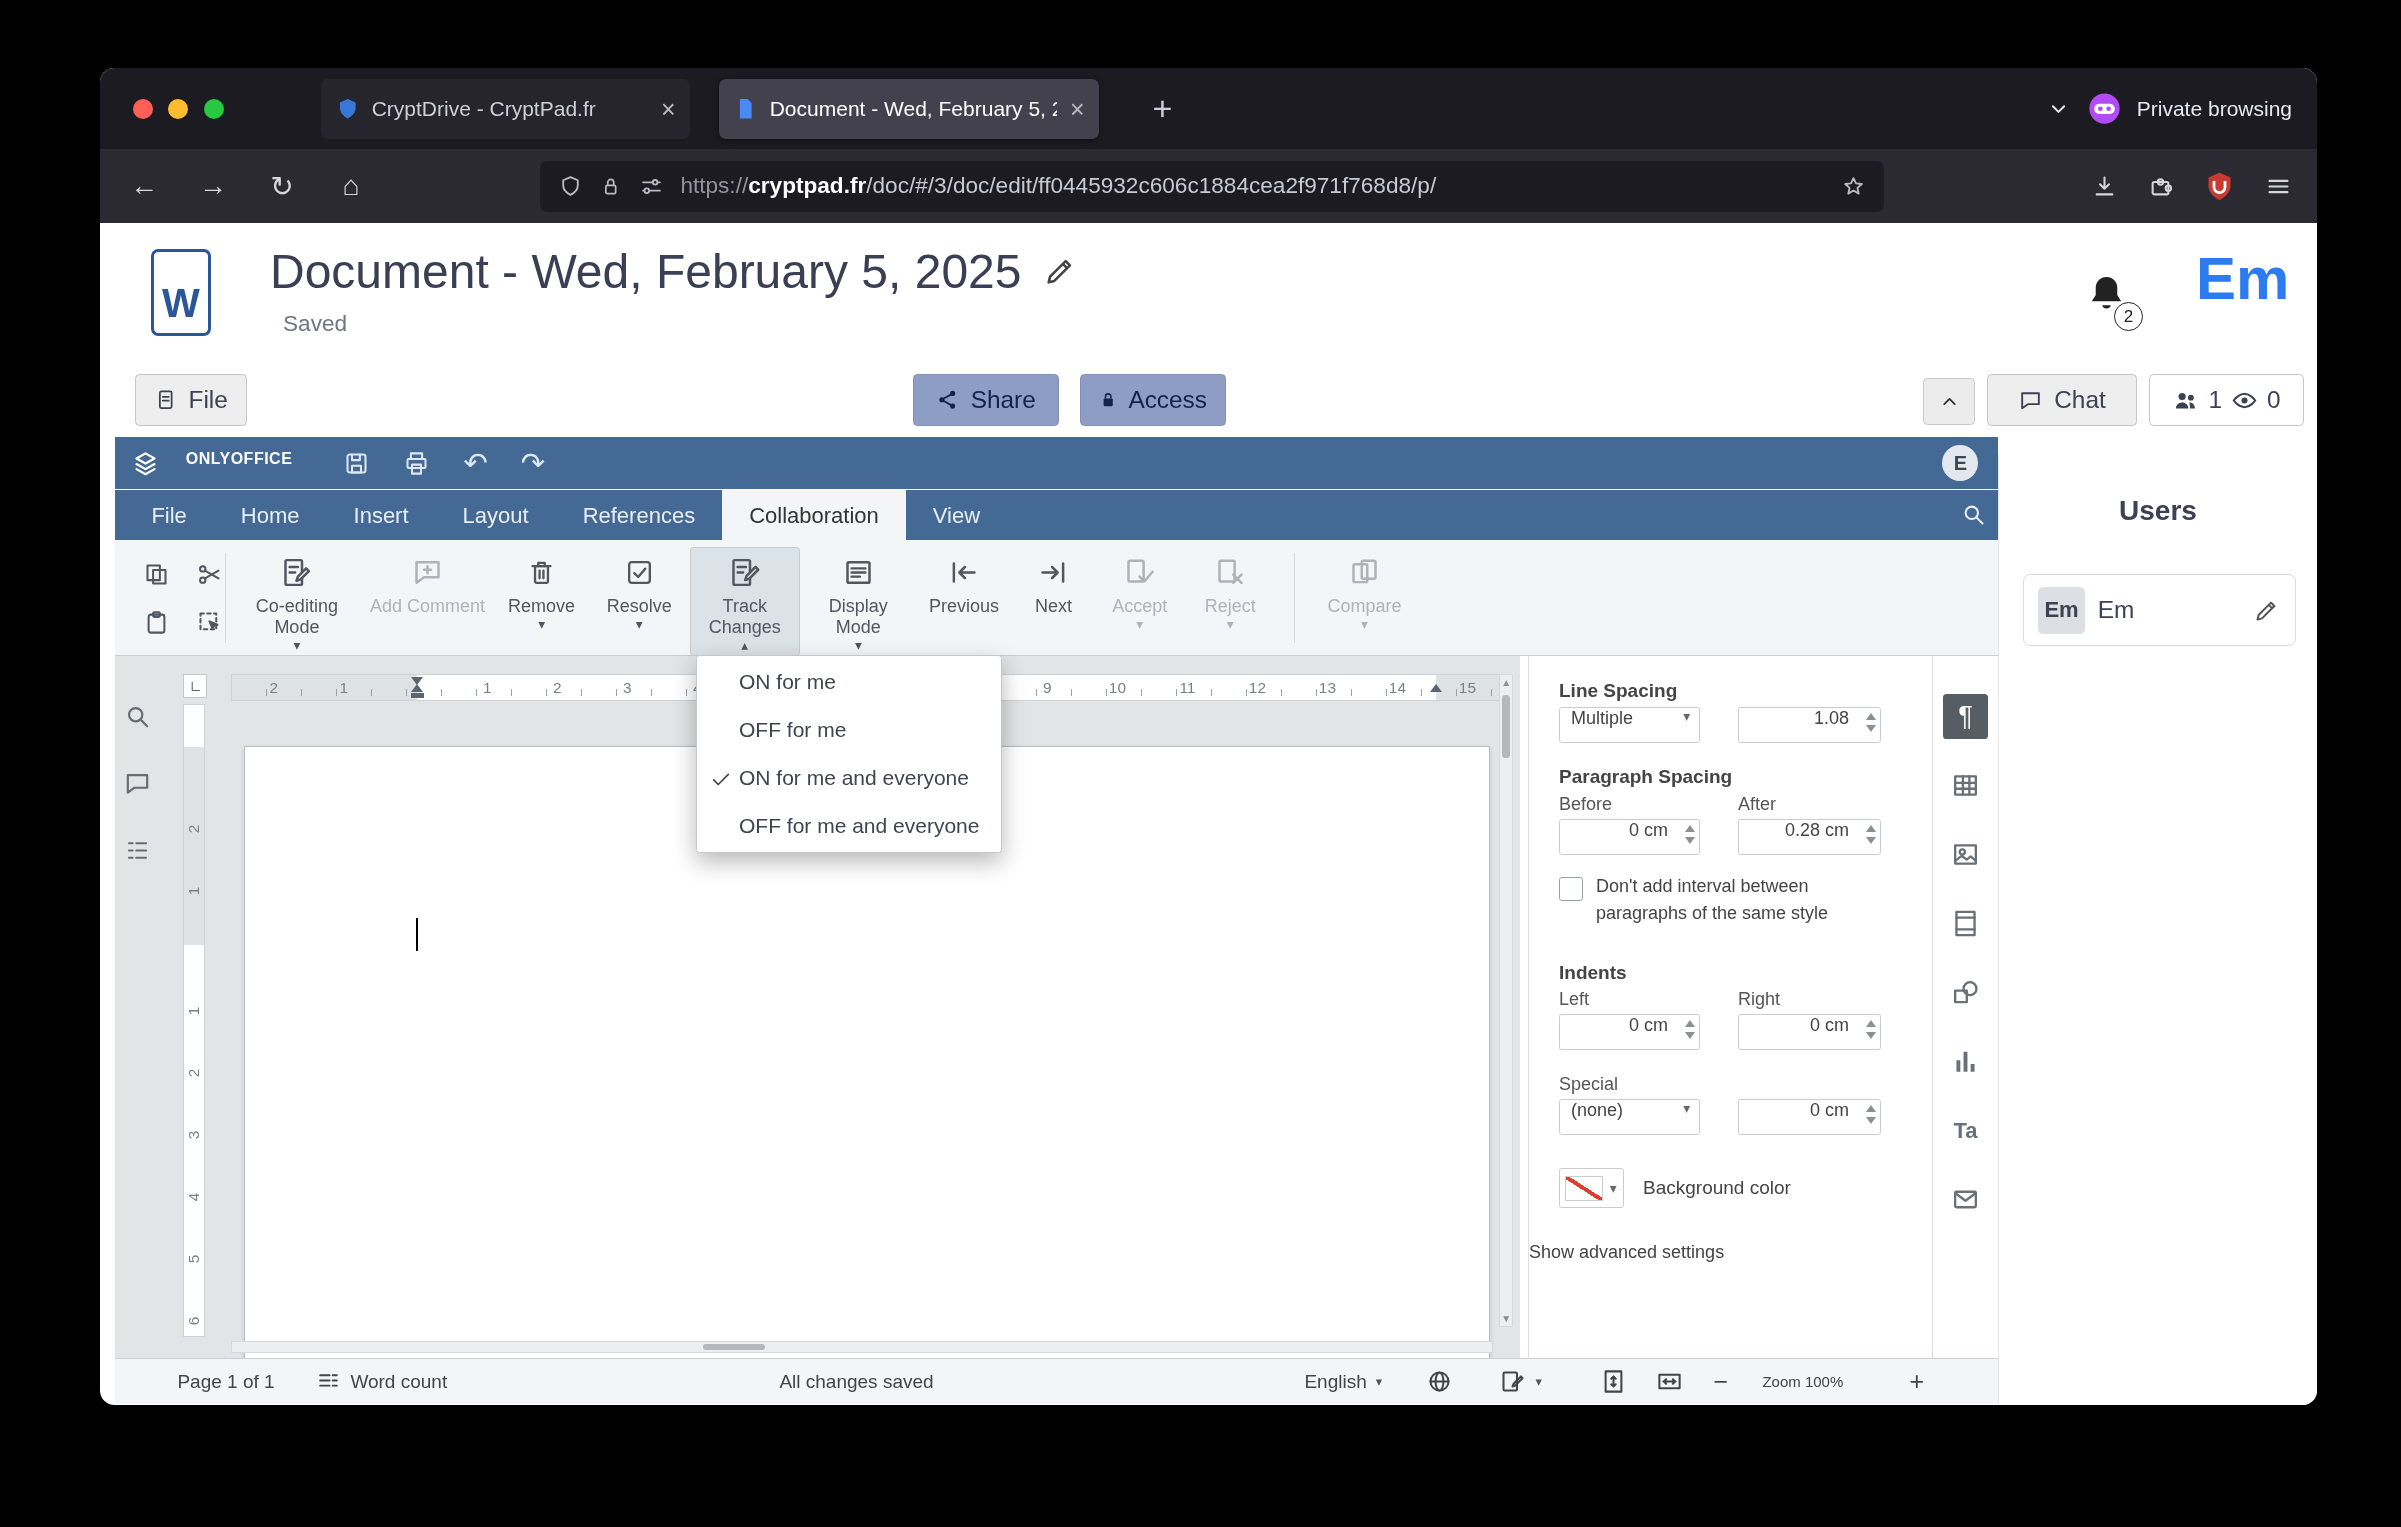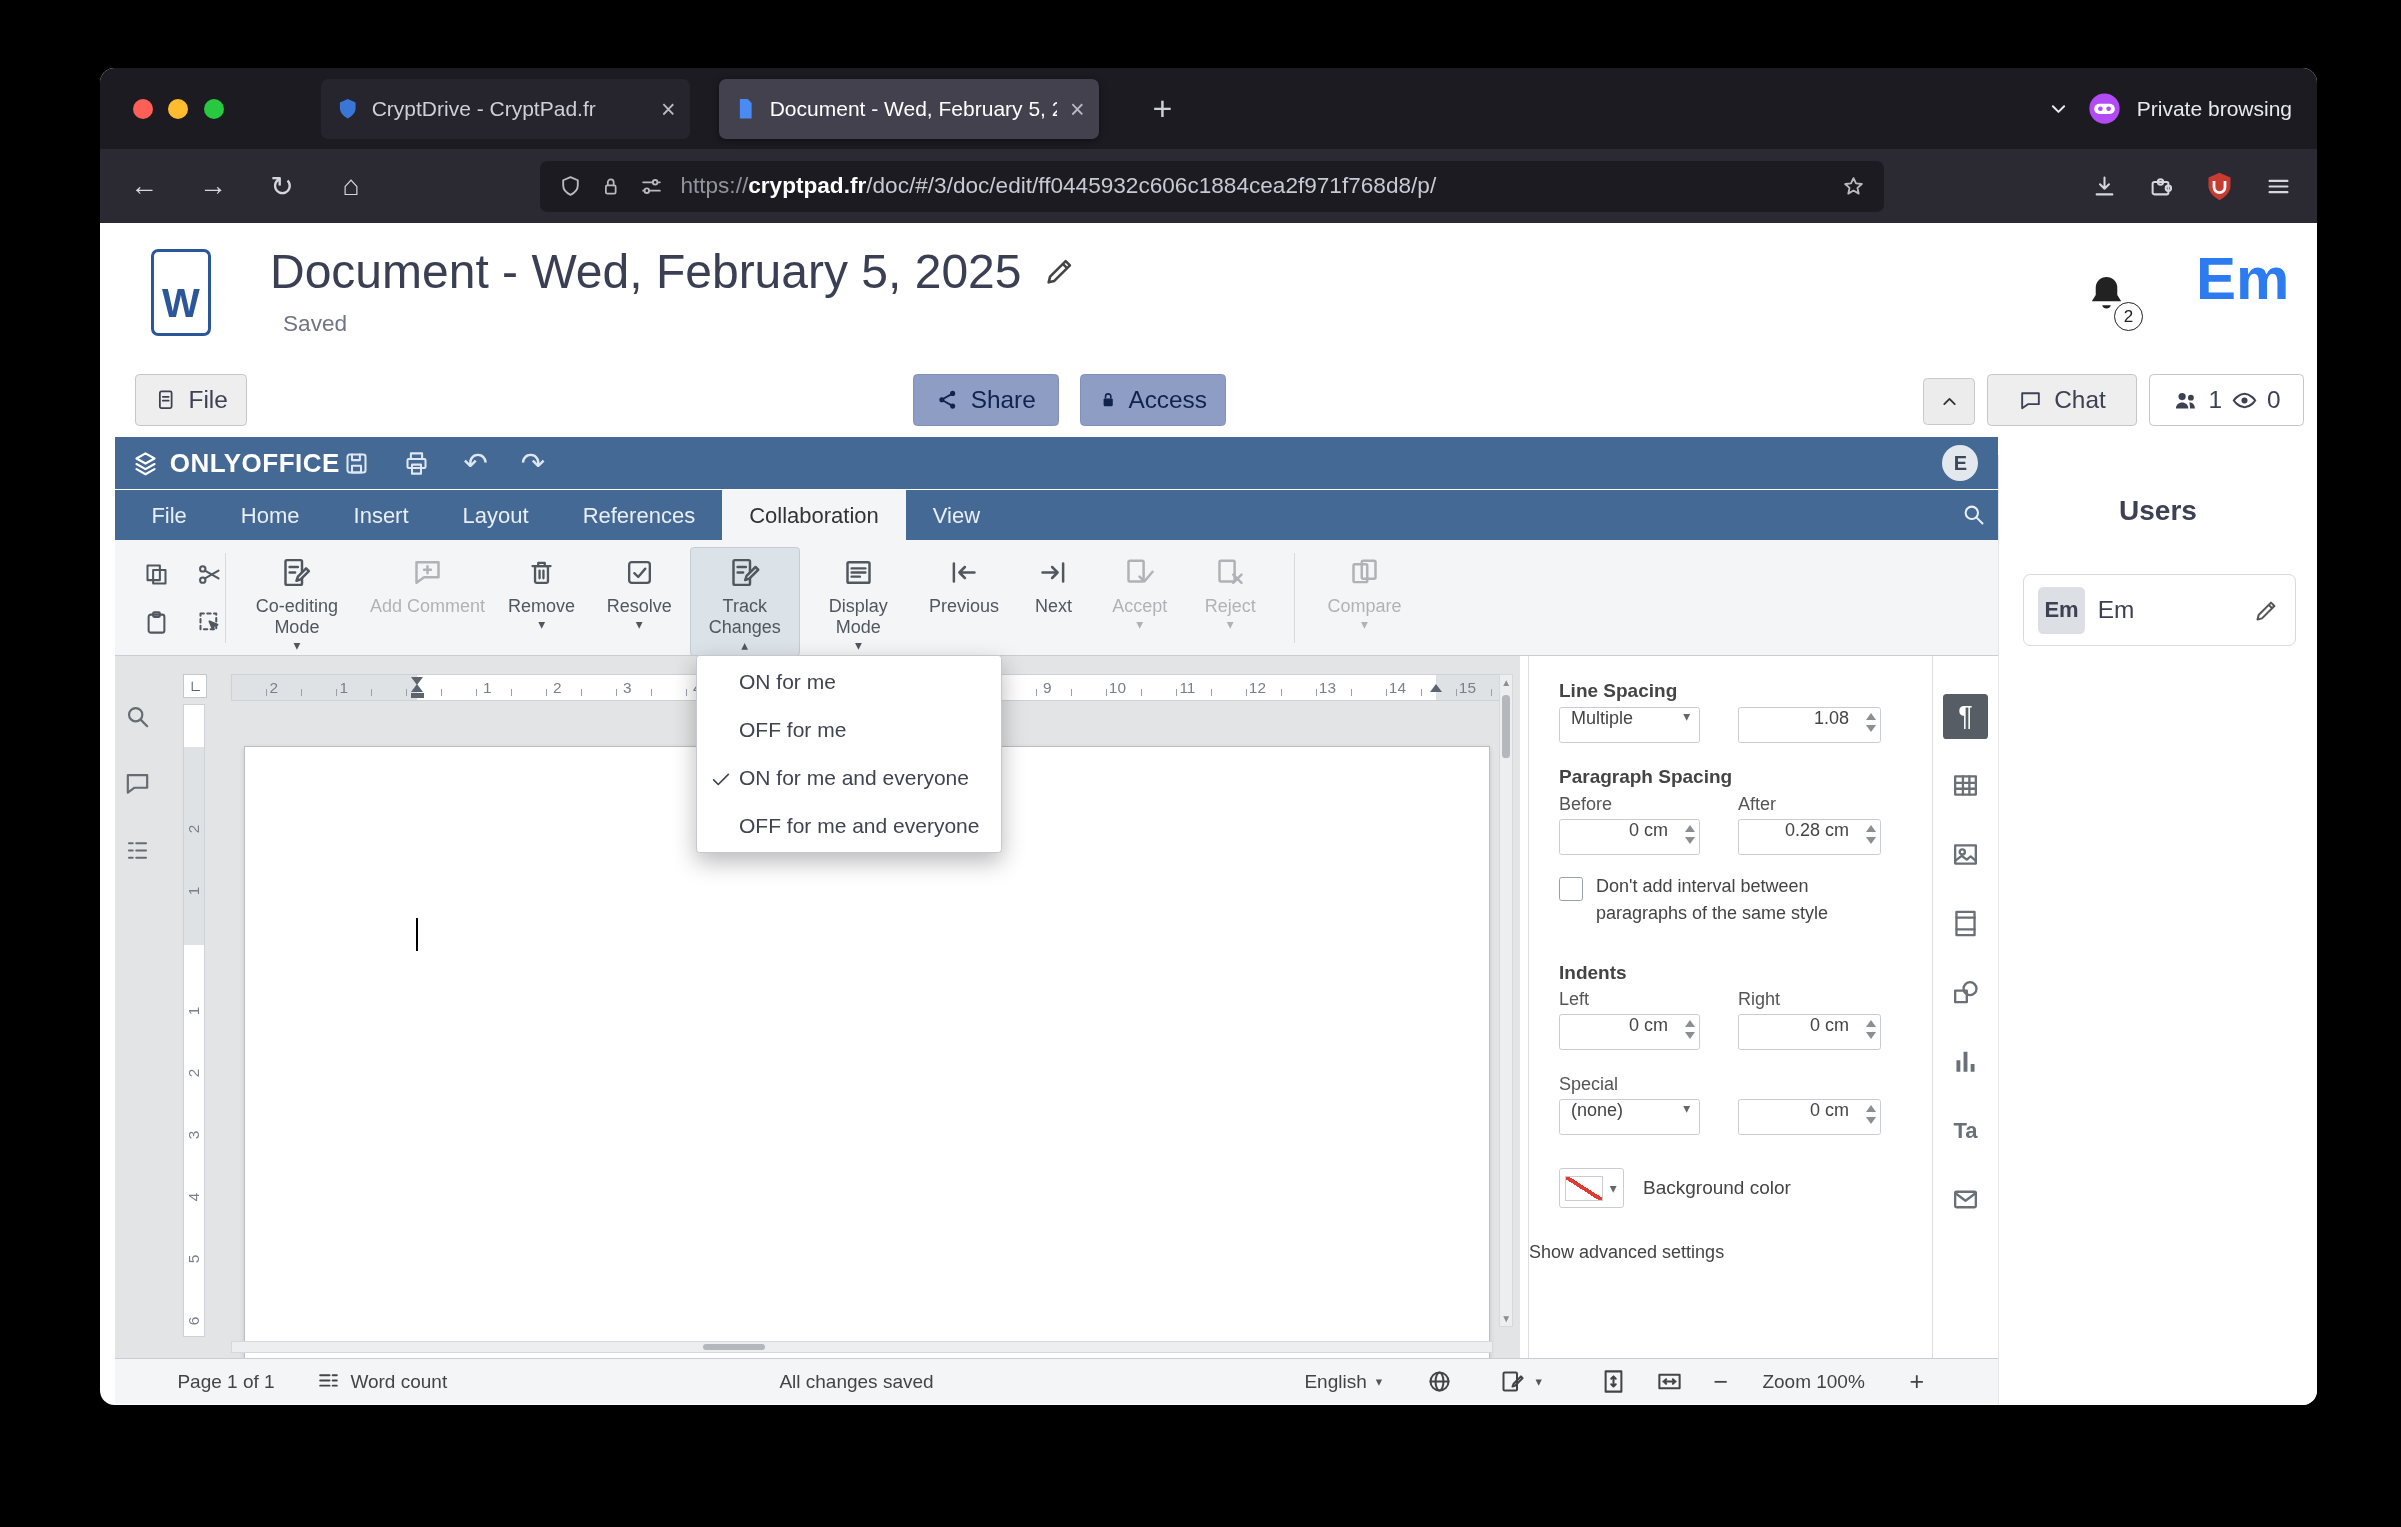--- a/index.html
+++ b/index.html
@@ -45,21 +45,21 @@
 .bell-badge{position:absolute;left:2014px;top:78px;width:29px;height:29px;border-radius:50%;background:#fff;border:1.8px solid #222;display:flex;align-items:center;justify-content:center;font-size:17px;color:#222}
 .avatar-em{position:absolute;left:2096px;top:20px;font-size:60px;font-weight:700;color:#2d7bf0}
 .cpbtn{position:absolute;top:150px;height:52px;display:flex;align-items:center;gap:11px;border-radius:4.5px;font-size:24.4px;padding:0 18px}
 .btn-gray{background:#eeeeee;border:0.9px solid #c6c6c6;color:#3d4154}
 .btn-blue{background:#8e9dc3;border:0.9px solid #8190b8;color:#10224e;font-weight:500}
 .btn-white{background:#fff;border:0.9px solid #c6c6c6;color:#3d4154}
 .collapse-btn{position:absolute;left:1823px;top:154px;width:52px;height:47px;background:#ececec;border:0.9px solid #c9c9c9;border-radius:4.5px;display:flex;align-items:center;justify-content:center;color:#333}
 
 
 .oo-topbar{position:absolute;left:15.4px;top:369px;width:1883px;height:52px;background:#446995;display:flex;align-items:center;color:#fff}
-.oo-logo{display:flex;align-items:center;gap:11px;margin-left:16.3px;font-size:26px;font-weight:700;letter-spacing:0.5px}
+.oo-logo{display:flex;align-items:flex-start;gap:27px;margin-left:16.3px;font-size:16px;font-weight:700;letter-spacing:0.5px}
 .oo-quick{position:absolute;left:228px;display:flex;align-items:center;gap:33px;color:#dfe8f2;font-size:27px}
 .oo-avatar{position:absolute;right:20px;width:36px;height:36px;border-radius:50%;background:#e3e8ee;color:#3c4858;display:flex;align-items:center;justify-content:center;font-size:20px;font-weight:700}
 .oo-menubar{position:absolute;left:15.4px;top:422px;width:1883px;height:51px;background:#446995;display:flex;padding-left:9px}
 .menu-tab{padding:0 27px;line-height:51px;font-size:22px;color:#e9eef5}
 .menu-tab.active{background:#f4f5f6;color:#333}
 .oo-search{position:absolute;left:1860px;top:433px;color:#e9eef5}
 
 
 .oo-toolbar{position:absolute;left:15.4px;top:472px;width:1883px;height:116px;background:#f4f5f6;border-bottom:0.9px solid #c9ced4;color:#51575f}
 .clip-group{position:absolute;left:23.5px;top:16.3px;display:grid;grid-template-columns:42px 42px;grid-row-gap:12.7px;grid-column-gap:11px}
@@ -129,21 +129,21 @@
 
 .rightstrip{position:absolute;left:1832px;top:588px;width:66px;height:702px;background:#fff;border-left:0.9px solid #dcdfe2;padding-top:26px;display:flex;flex-direction:column;align-items:center;color:#6a7077}
 .rs-item{width:66px;height:69px;display:flex;align-items:center;justify-content:center}
 .rs-item.active .tile{width:45px;height:45px;background:#565d64;color:#fff;border-radius:3.6px;display:flex;align-items:center;justify-content:center;font-size:27px}
 .rs-ta{font-size:22px;font-weight:700}
 
 
 .statusbar{position:absolute;left:15.4px;top:1290px;width:1883px;height:46px;background:#f4f5f6;border-top:0.9px solid #c9ced4;font-size:19px;color:#444}
 .sb{position:absolute;top:0;height:45px;display:flex;align-items:center;gap:9px}
 .sb .caret{font-size:12.7px;color:#555}
-.zoomtxt{font-size:19px}
+.zoomtxt{font-size:15px}
 
 
 .users{position:absolute;left:1898px;top:387px;width:319px;height:967px;background:#fff;border-left:0.9px solid #e6e6e6;color:#3d4154}
 .users-title{position:absolute;left:0;right:0;top:40px;text-align:center;font-size:28px;font-weight:700}
 .user-card{position:absolute;left:23.5px;top:119px;width:273px;height:72px;border:0.9px solid #d6d9de;border-radius:7.2px;display:flex;align-items:center;padding:0 14.5px;gap:12.7px}
 .em-chip{width:47px;height:47px;background:#dcdfe3;border-radius:5.4px;display:flex;align-items:center;justify-content:center;font-size:22px;font-weight:700;color:#3d4154}
 .user-name{font-size:24.4px}
 .user-edit{margin-left:auto;color:#555}
 </style>
 </head>

